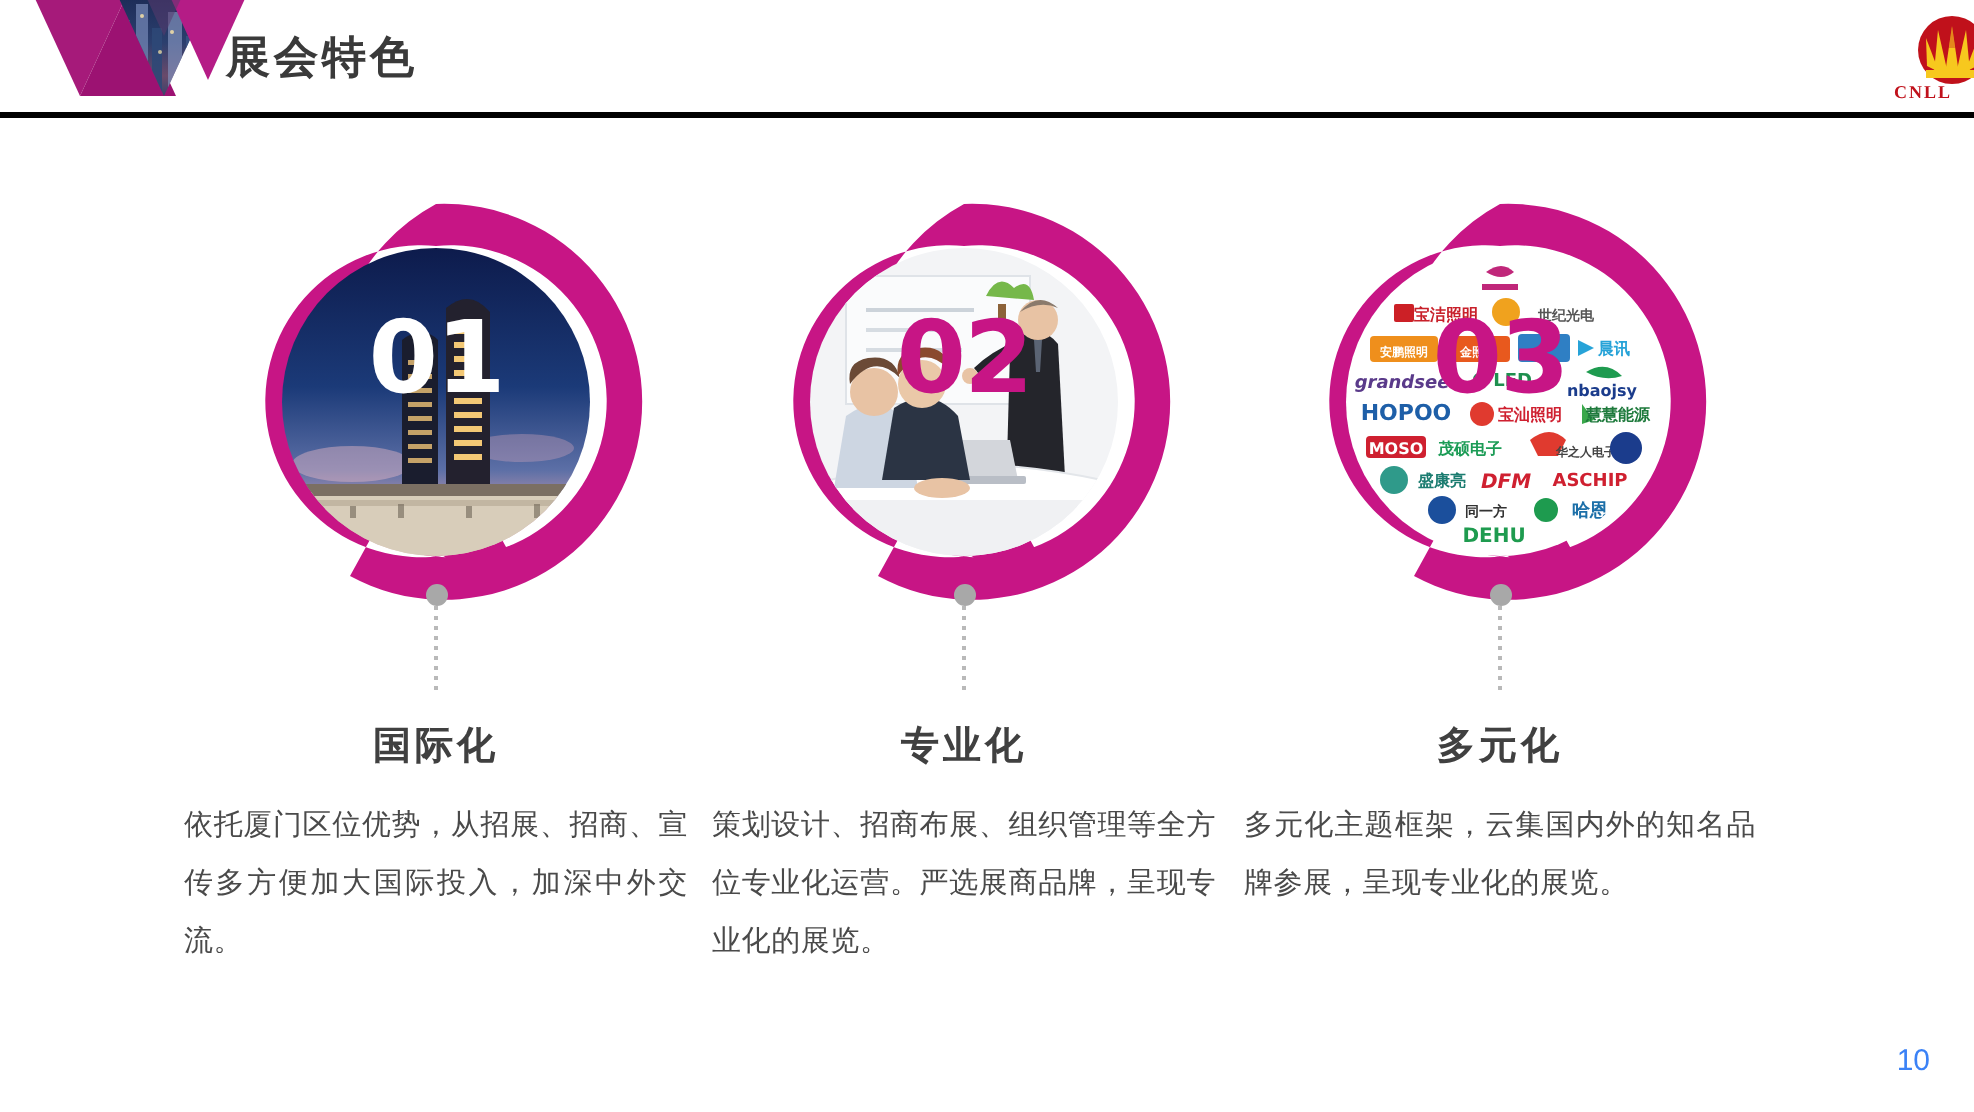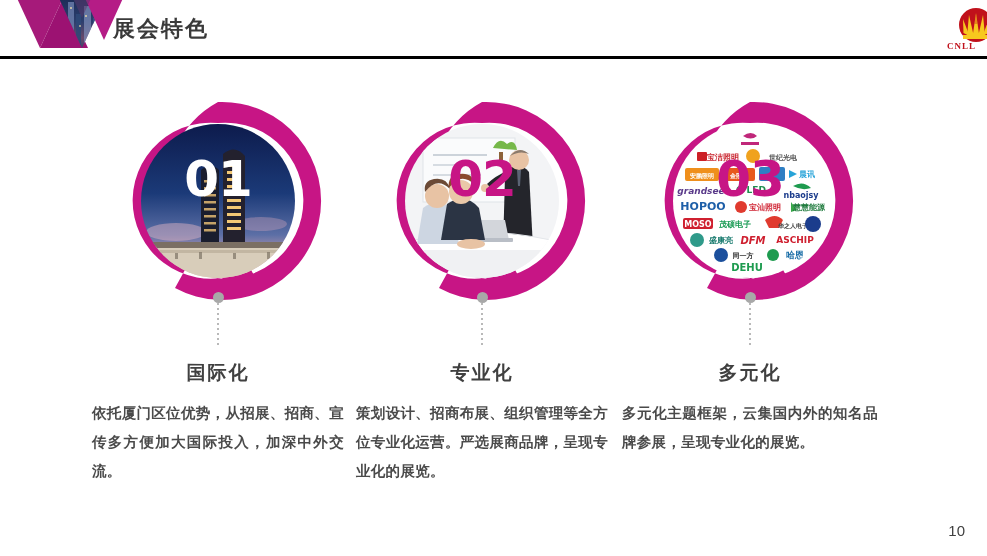--- a/index.html
+++ b/index.html
@@ -63,34 +63,34 @@
     background:repeating-linear-gradient(to bottom,#b9b9b9 0 2px,transparent 2px 5px);}
 
   
   .card-title{
     margin-top:54px;text-align:center;
     font-size:19px;font-weight:700;color:#404040;letter-spacing:2px;
   }
   .card-body{
     margin:13px auto 13px;width:252px;
     font-size:14.5px;line-height:29px;color:#4a4a4a;
-    text-align:justify;letter-spacing:.3px;font-weight:bold;
+    text-align:justify;letter-spacing:.3px;
   }
   .card-3 .card-body{width:256px;}
 
   
   .watermark{
     position:absolute;right:18px;bottom:10px;
     font-size:30px;font-weight:700;color:#e3e8a8;letter-spacing:1px;
     line-height:34px;white-space:nowrap;
   }
   .watermark .reg{font-size:13px;vertical-align:super;}
   .page-num{
     position:absolute;right:22px;bottom:16px;
-    font-size:15px;color:#404040;line-height:18px;
+    font-size:15px;color:#3b82f6;line-height:18px;
   }
 </style>
 </head>
 <body>
 
 <div class="slide">
 
   <div class="header">
 
     <div class="brand-mark">

